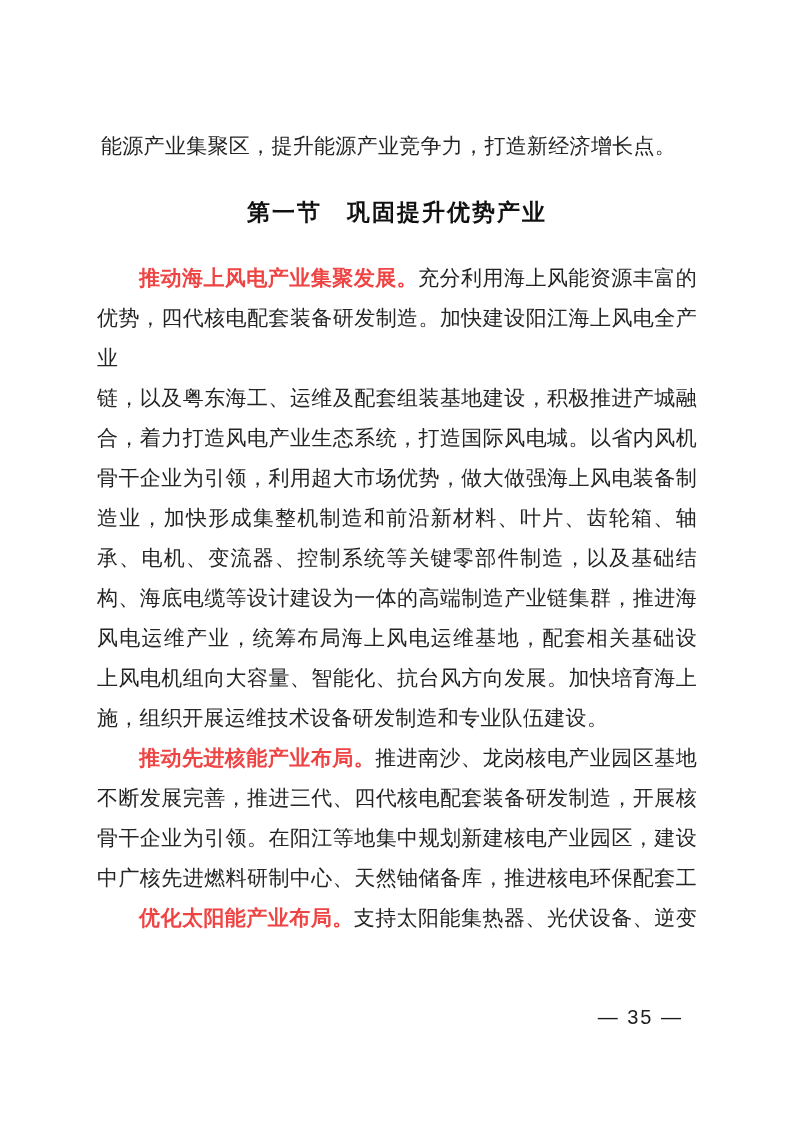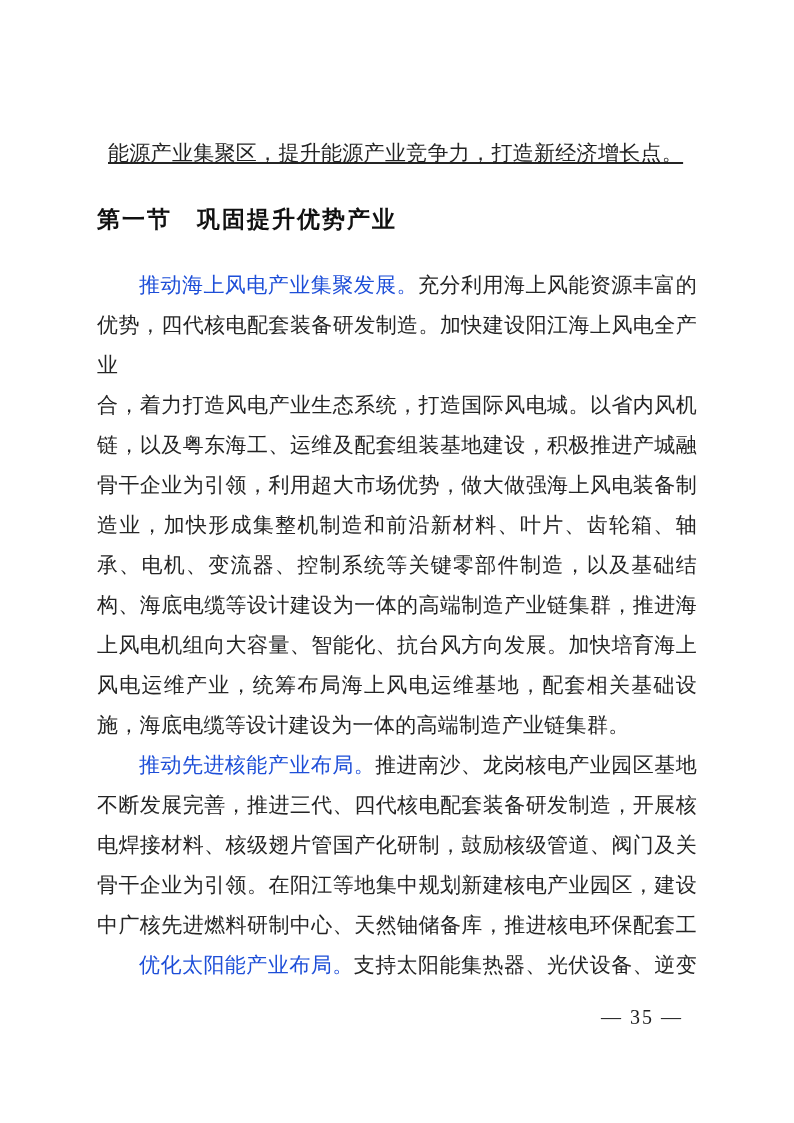--- a/index.html
+++ b/index.html
@@ -34,79 +34,78 @@
     text-align-last: justify;
   }
   .line.short {
     text-align: left;
     text-align-last: left;
   }
   .line.first {
     text-indent: 2em;
   }
   .lead {
-    font-weight: 400;
-    color: #1d4ed8;
+    font-weight: 700;
+    color: #ef4444;
   }
   .continuation {
-    margin: 11px;
-    text-decoration: underline;
+    margin: 4px;
   }
   .section-heading {
     margin: 30px 0 0 0;
     height: 32px;
     line-height: 32px;
+    text-align: center;
     font-family: "Liberation Sans", "DejaVu Sans", sans-serif;
     font-weight: 700;
     font-size: 23px;
     letter-spacing: 2px;
     color: #111111;
   }
   .paragraphs {
     margin-top: 30px;
   }
   .paragraph {
     margin: 0;
   }
   .page-number {
     position: absolute;
     top: 1002px;
     right: 111px;
     font-size: 20px;
     line-height: 30px;
     letter-spacing: 2px;
     color: #1c1c1c;
-    font-family: Liberation Serif, serif;
+    font-family: Liberation Sans, sans-serif;
   }
 </style>
 </head>
 <body>
 
 <div class="page">
   <div class="content">
     <div class="line short continuation">能源产业集聚区，提升能源产业竞争力，打造新经济增长点。</div>
     <div class="section-heading">第一节　巩固提升优势产业</div>
     <div class="paragraphs" id="paragraphs">
         <div class="paragraph">
           <div class="line full first"><span class="lead">推动海上风电产业集聚发展。</span><span class="seg">充分利用海上风能资源丰富的</span></div>
           <div class="line full"><span class="seg">优势，四代核电配套装备研发制造。加快建设阳江海上风电全产业</span></div>
+          <div class="line full"><span class="seg">链，以及粤东海工、运维及配套组装基地建设，积极推进产城融</span></div>
           <div class="line full"><span class="seg">合，着力打造风电产业生态系统，打造国际风电城。以省内风机</span></div>
-          <div class="line full"><span class="seg">链，以及粤东海工、运维及配套组装基地建设，积极推进产城融</span></div>
           <div class="line full"><span class="seg">骨干企业为引领，利用超大市场优势，做大做强海上风电装备制</span></div>
           <div class="line full"><span class="seg">造业，加快形成集整机制造和前沿新材料、叶片、齿轮箱、轴</span></div>
           <div class="line full"><span class="seg">承、电机、变流器、控制系统等关键零部件制造，以及基础结</span></div>
           <div class="line full"><span class="seg">构、海底电缆等设计建设为一体的高端制造产业链集群，推进海</span></div>
+          <div class="line full"><span class="seg">风电运维产业，统筹布局海上风电运维基地，配套相关基础设</span></div>
           <div class="line full"><span class="seg">上风电机组向大容量、智能化、抗台风方向发展。加快培育海上</span></div>
-          <div class="line full"><span class="seg">风电运维产业，统筹布局海上风电运维基地，配套相关基础设</span></div>
-          <div class="line short"><span class="seg">施，海底电缆等设计建设为一体的高端制造产业链集群。</span></div>
+          <div class="line short"><span class="seg">施，组织开展运维技术设备研发制造和专业队伍建设。</span></div>
         </div>
         <div class="paragraph">
           <div class="line full first"><span class="lead">推动先进核能产业布局。</span><span class="seg">推进南沙、龙岗核电产业园区基地</span></div>
           <div class="line full"><span class="seg">不断发展完善，推进三代、四代核电配套装备研发制造，开展核</span></div>
-          <div class="line full"><span class="seg">电焊接材料、核级翅片管国产化研制，鼓励核级管道、阀门及关</span></div>
           <div class="line full"><span class="seg">骨干企业为引领。在阳江等地集中规划新建核电产业园区，建设</span></div>
           <div class="line full"><span class="seg">中广核先进燃料研制中心、天然铀储备库，推进核电环保配套工</span></div>
         </div>
         <div class="paragraph">
           <div class="line full first"><span class="lead">优化太阳能产业布局。</span><span class="seg">支持太阳能集热器、光伏设备、逆变</span></div>
         </div>
       </div>
   </div>
   <div class="page-number">— 35 —</div>
 </div>

